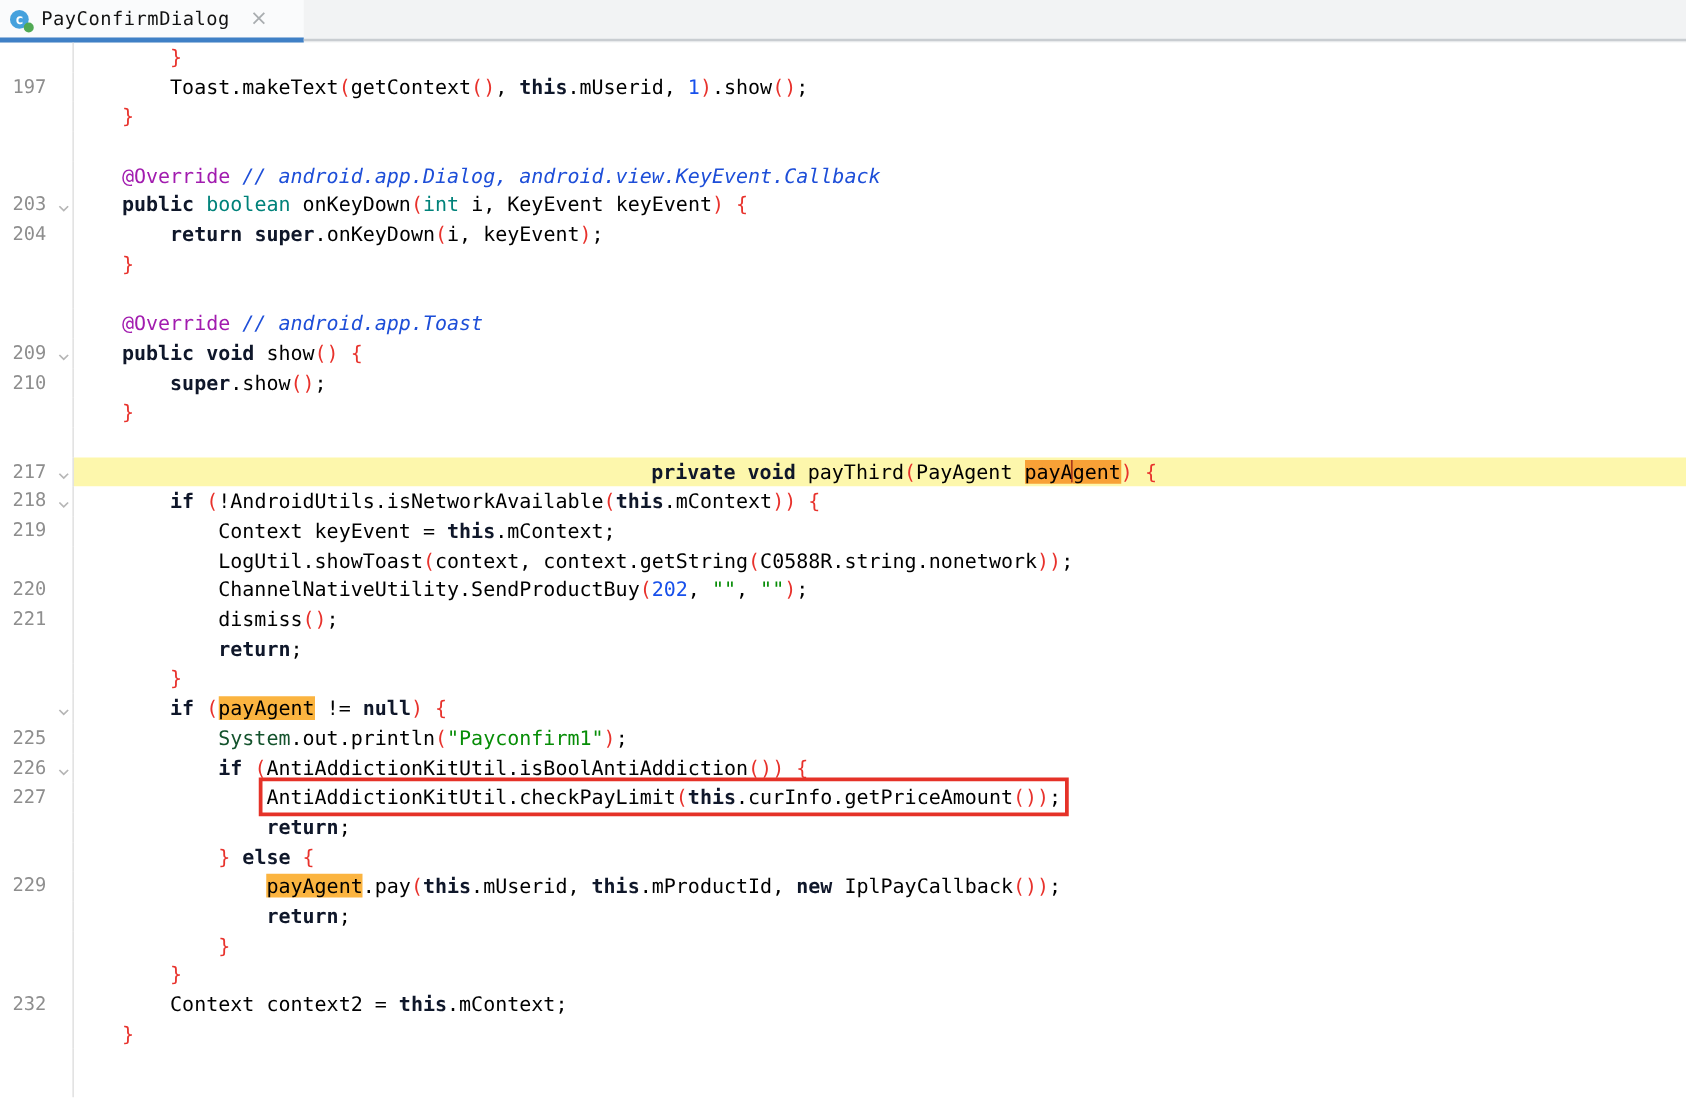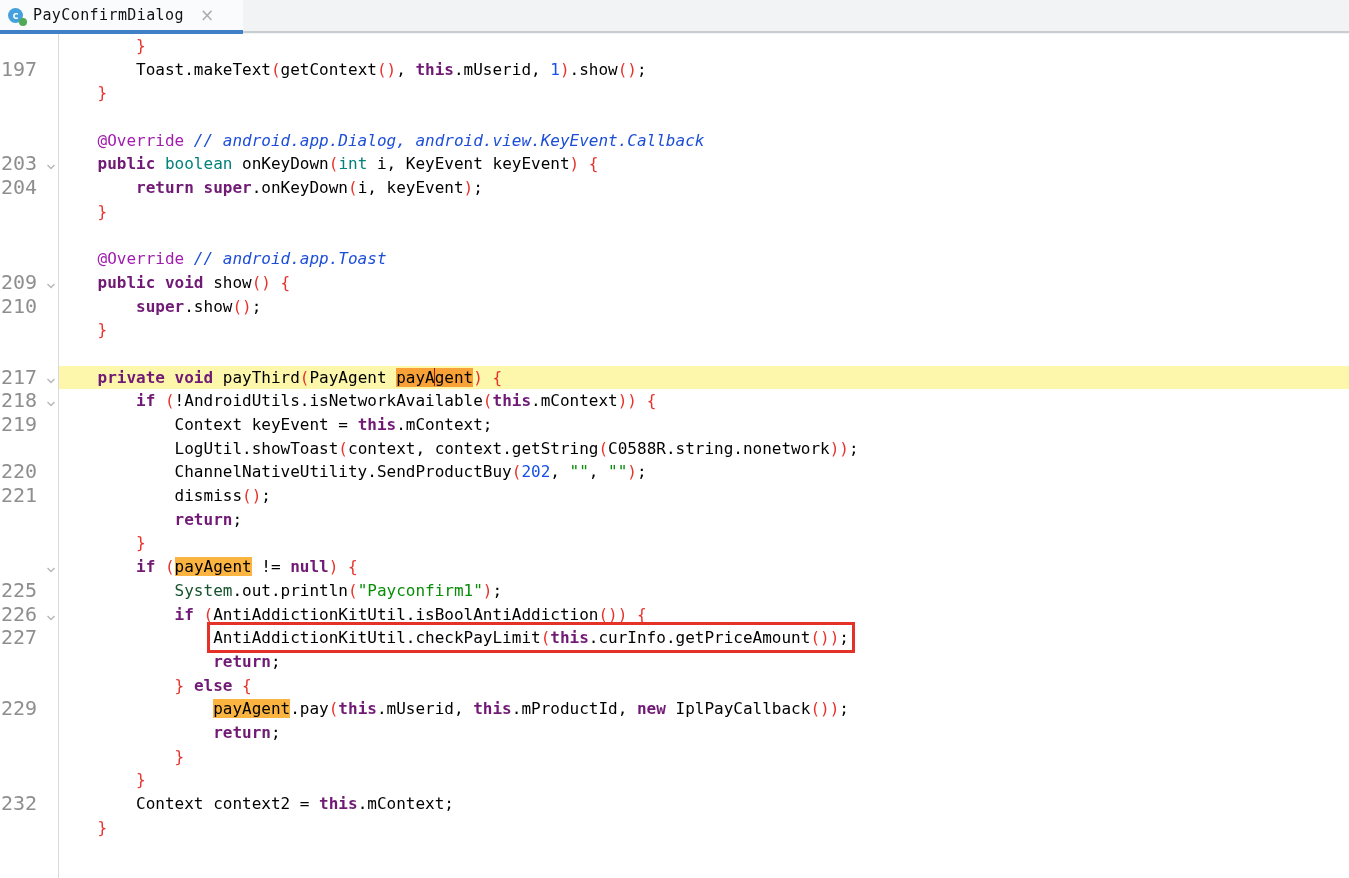--- a/index.html
+++ b/index.html
@@ -13,25 +13,25 @@
        background:#45A1DD;color:#fff;font:bold 11px/15px "DejaVu Sans Mono",monospace;text-align:center;}
   .tabicon .dot{position:absolute;right:-2px;bottom:-2px;width:8px;height:8px;border-radius:50%;background:#50A954;}
   .tabtitle{font-weight:normal;font-size:15px;color:#121212;letter-spacing:.4px;white-space:nowrap;}
   .tabclose{margin-left:16px;color:#A9ADB0;font-size:17px;line-height:1;font-family:"DejaVu Sans",sans-serif;}
   .underline{position:absolute;left:0;top:30px;width:243px;height:4px;background:#3F80C6;}
   .barline{position:absolute;left:243px;top:31px;right:0;height:2px;background:#C9CDD1;}
   
   .editor{display:flex;flex-direction:column;height:844px;background:#fff;}
   .row{display:flex;height:23.7px;flex:none;}
   .gut{width:58px;flex:none;border-right:1px solid #DADADA;position:relative;}
-  .lnum{position:absolute;right:21px;top:0;font-size:20px;line-height:23.7px;color:#8E8E8E;}
+  .lnum{position:absolute;right:21px;top:0;font-size:15px;line-height:23.7px;color:#8E8E8E;}
   .foldic{position:absolute;right:1px;top:6px;width:12px;height:12px;}
   .code{flex:1;white-space:pre;font-size:16px;line-height:23.7px;color:#000;}
-  .cur{background:#FDF7AC;}
-  .k{color:#701a75;font-weight:bold;}
+  .cur{background:#FDF7AC;text-align:center;}
+  .k{color:#0f172a;font-weight:bold;}
   .t{color:#00827A;font-weight:normal;}
   .s{color:#078D07;}
   .n{color:#1750EB;}
   .c{color:#1d4ed8;font-style:italic;}
   .a{color:#a21caf;text-align:right;}
   .y{color:#14532d;}
   .p{color:#E8322C;}
   .hr{background:#FBB440;}
   .hw{background:#F8A136;}
   .caret{display:inline-block;width:2px;height:18px;background:#8F1A16;vertical-align:-3px;margin:0 -1px;}

